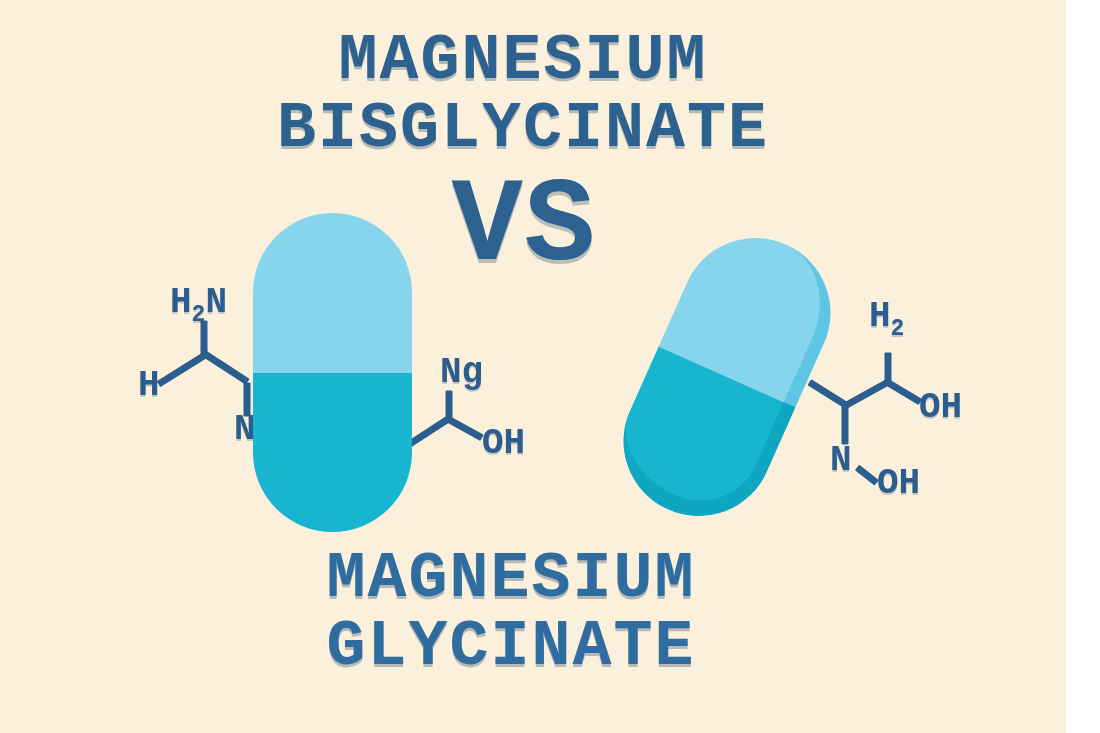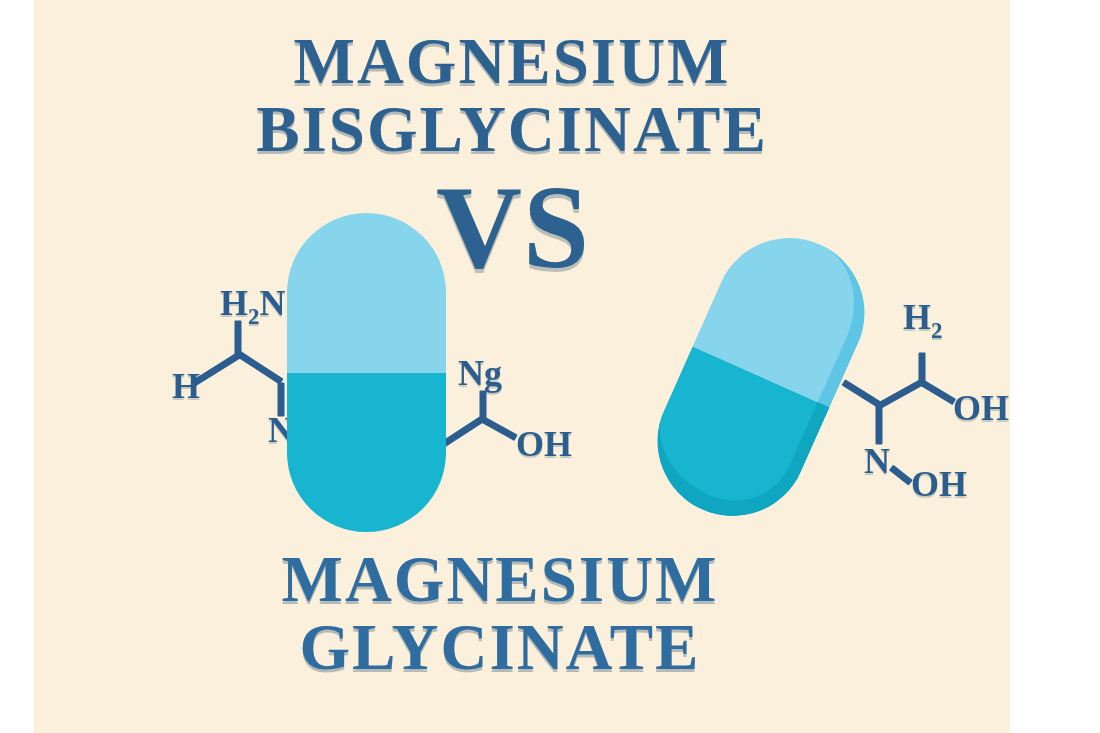--- a/index.html
+++ b/index.html
@@ -1,22 +1,21 @@
 <!DOCTYPE html>
 <html><head>
 <meta charset="utf-8">
 <style>
   html,body{margin:0;padding:0;}
   .canvas{
     position:relative;
-    width:976px;height:733px;
+    width:1066px;height:733px;
     background:var(--bg,#faf0dc);
     overflow:hidden;
-    font-family:Liberation Serif, serif;
-    margin-left:34px;
+    font-family:Liberation Mono, monospace;
   }
   
   .title{
     position:absolute;
     text-align:center;
     font-weight:700;
     font-size:65px;
     line-height:1.05;
     letter-spacing:2px;
     text-shadow:0 3px 0 rgba(27,61,92,.30);
@@ -79,26 +78,26 @@
   <div class="vs">VS</div>
 
   <div class="seg" style="left:204px;top:316.5px;width:36px;transform:rotate(90deg)"></div>
   <div class="seg" style="left:206px;top:350.5px;width:56px;transform:rotate(148deg)"></div>
   <div class="seg" style="left:204px;top:349.5px;width:52px;transform:rotate(33deg)"></div>
   <div class="seg" style="left:247px;top:378.5px;width:34px;transform:rotate(90deg)"></div>
   <div class="seg" style="left:449px;top:386.5px;width:30px;transform:rotate(90deg)"></div>
   <div class="seg" style="left:449px;top:414.5px;width:54px;transform:rotate(147deg)"></div>
   <div class="seg" style="left:447px;top:414.5px;width:40px;transform:rotate(29deg)"></div>
 
-  <div class="mlabel" style="left:186px;top:285px">
+  <div class="mlabel" style="left:170px;top:285px">
     <span>H</span><span class="sub">2</span><span>N</span>
   </div>
   <div class="mlabel" style="left:138px;top:368px">H</div>
   <div class="mlabel" style="left:234px;top:412px">N</div>
-  <div class="mlabel" style="left:424px;top:355px">Ng</div>
+  <div class="mlabel" style="left:440px;top:355px">Ng</div>
   <div class="mlabel" style="left:482px;top:426px">OH</div>
 
   <div class="pill pill-left">
     <div class="half-top"></div>
     <div class="half-bottom"></div>
   </div>
 
   <div class="pill pill-right">
     <div class="ph ph-top">
       <div class="edge-hl"></div>

